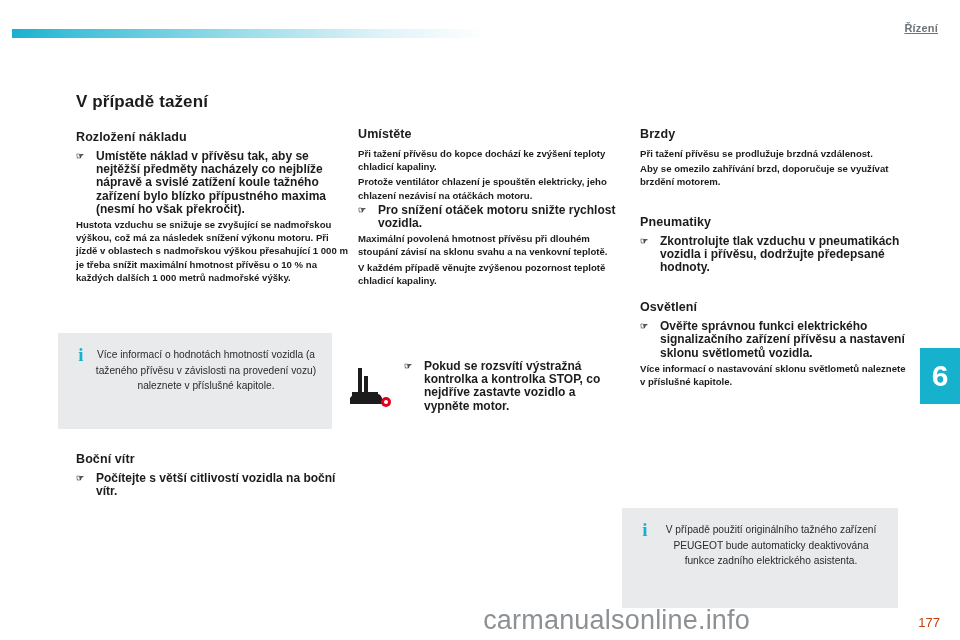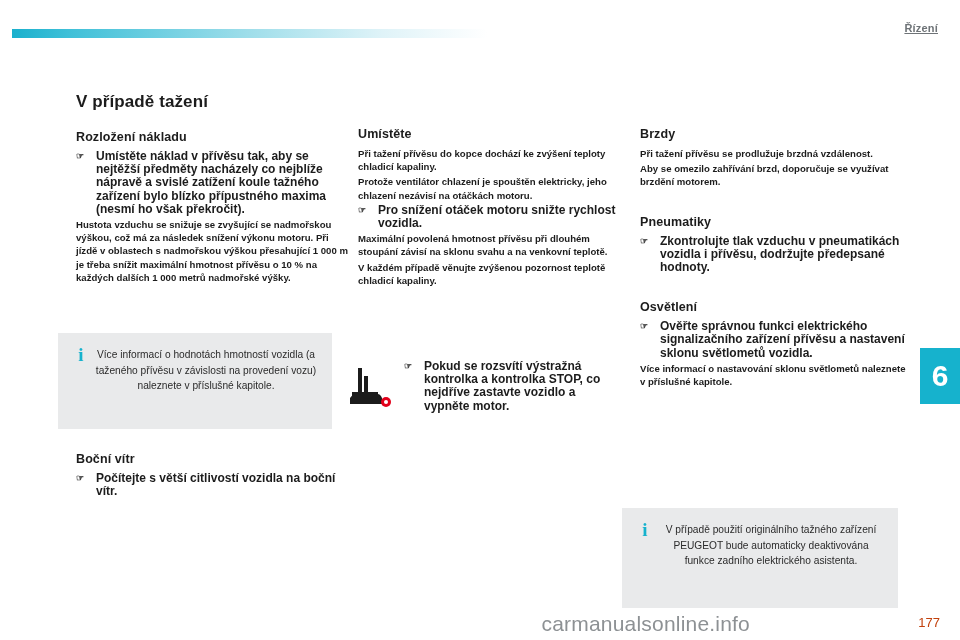--- a/index.html
+++ b/index.html
@@ -59,21 +59,21 @@
   }
 
   
   .footer-watermark {
     position: absolute;
     left: 0;
     bottom: 4px;
     width: 768px;
     text-align: right;
     padding-right: 18px;
-    font-size: 21px;
+    font-size: 27px;
     color: #8d9194;
     letter-spacing: .2px;
   }
   .footer-pagenum {
     position: absolute;
     right: 20px;
     bottom: 10px;
     font-size: 13px;
     font-weight: normal;
     color: #c2410c;

